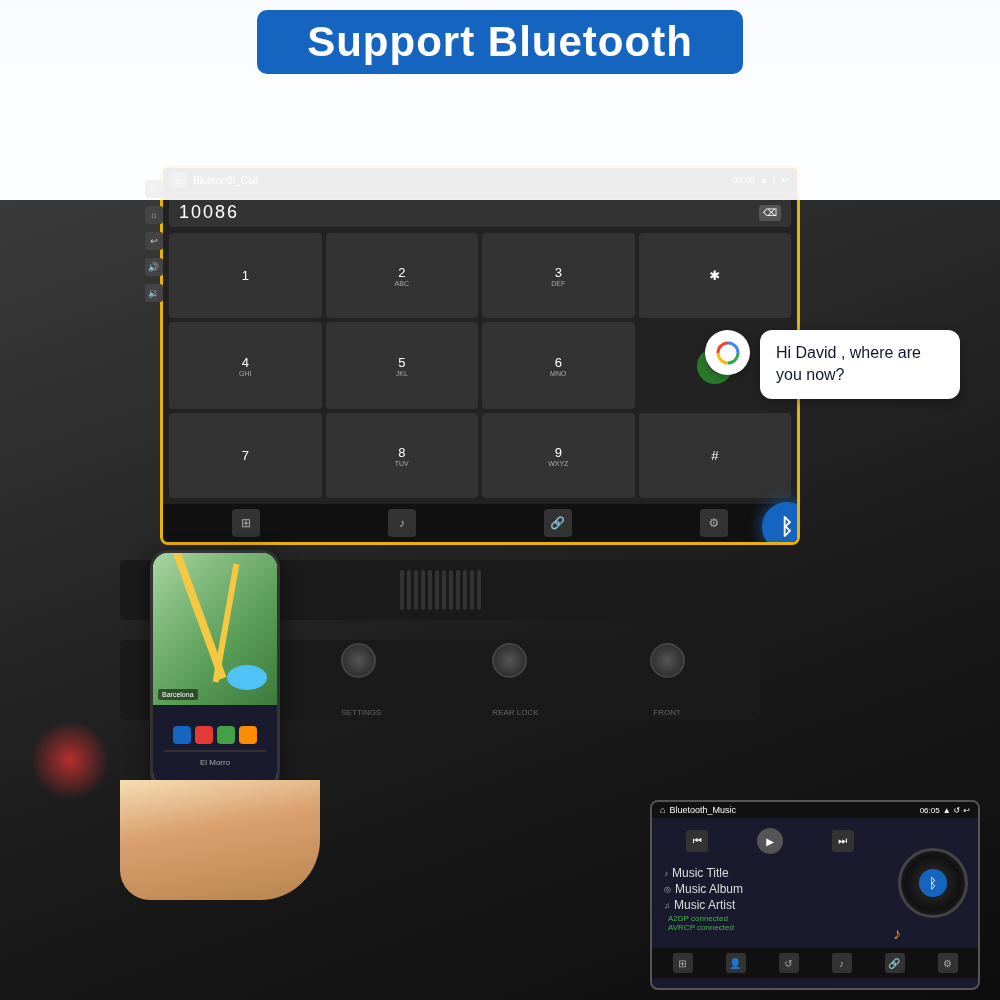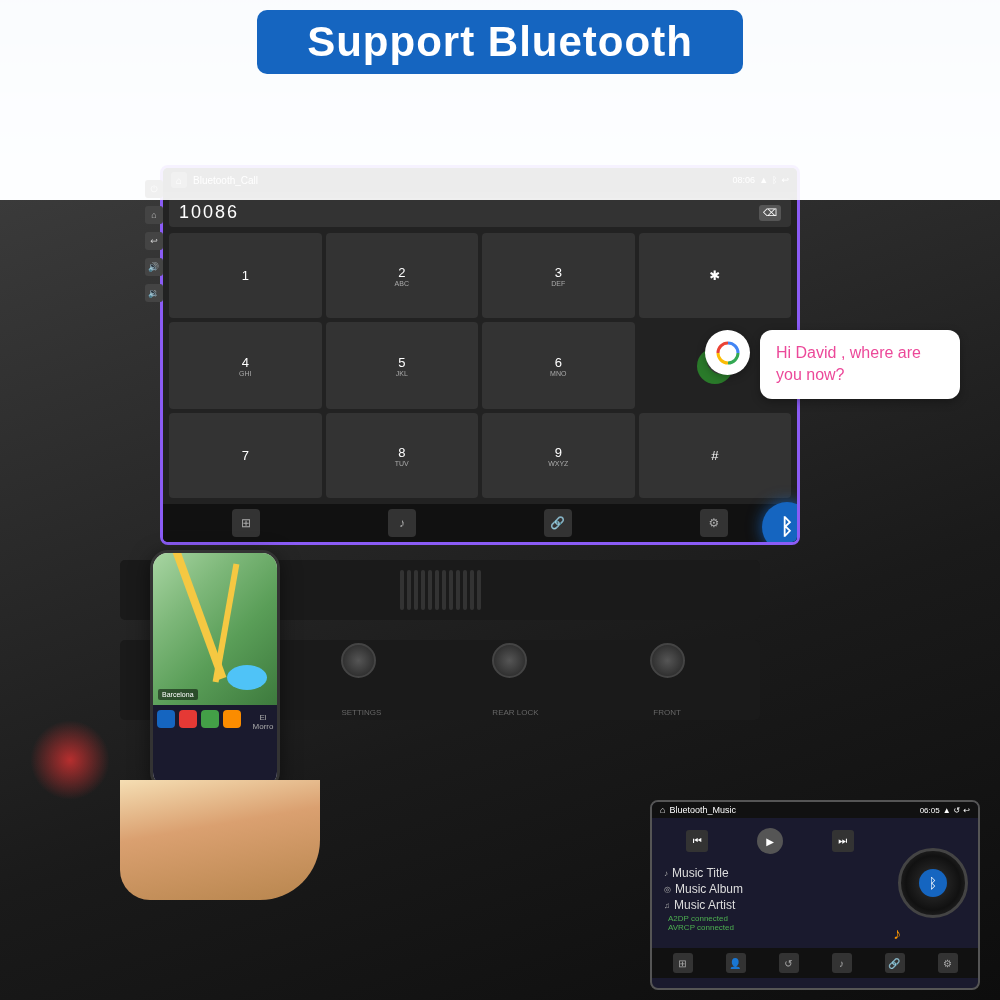--- a/index.html
+++ b/index.html
@@ -14,21 +14,21 @@
 
     
     .head-unit {
       position: absolute;
       top: 165px;
       left: 160px;
       width: 640px;
       height: 380px;
       background: #111;
       border-radius: 8px;
-      border: 3px solid #8b5cf6;
+      border: 3px solid #eab308;
       z-index: 10;
       overflow: hidden;
     }
 
     .head-unit-screen {
       width: 100%;
       height: 100%;
       background: #1a1a2e;
       display: flex;
       flex-direction: column;
@@ -244,21 +244,21 @@
       content: '';
       position: absolute;
       left: -8px;
       top: 15px;
       border: 8px solid transparent;
       border-right-color: #fff;
     }
 
     .speech-text {
       font-size: 16px;
-      color: #ec4899;
+      color: #0f172a;
       font-weight: 500;
       line-height: 1.4;
     }
 
     
     .music-card {
       position: absolute;
       bottom: 10px;
       right: 20px;
       width: 330px;
@@ -458,21 +458,21 @@
       height: 25px;
       bottom: 15px;
       right: 10px;
     }
 
     .phone-app-area {
       width: 100%;
       height: 35%;
       background: #1a1a2e;
       display: flex;
-      flex-direction: row;
+      flex-direction: column;
       justify-content: center;
       padding: 5px;
     }
 
     .phone-app-row {
       display: flex;
       gap: 4px;
       justify-content: center;
       margin-bottom: 3px;
     }

